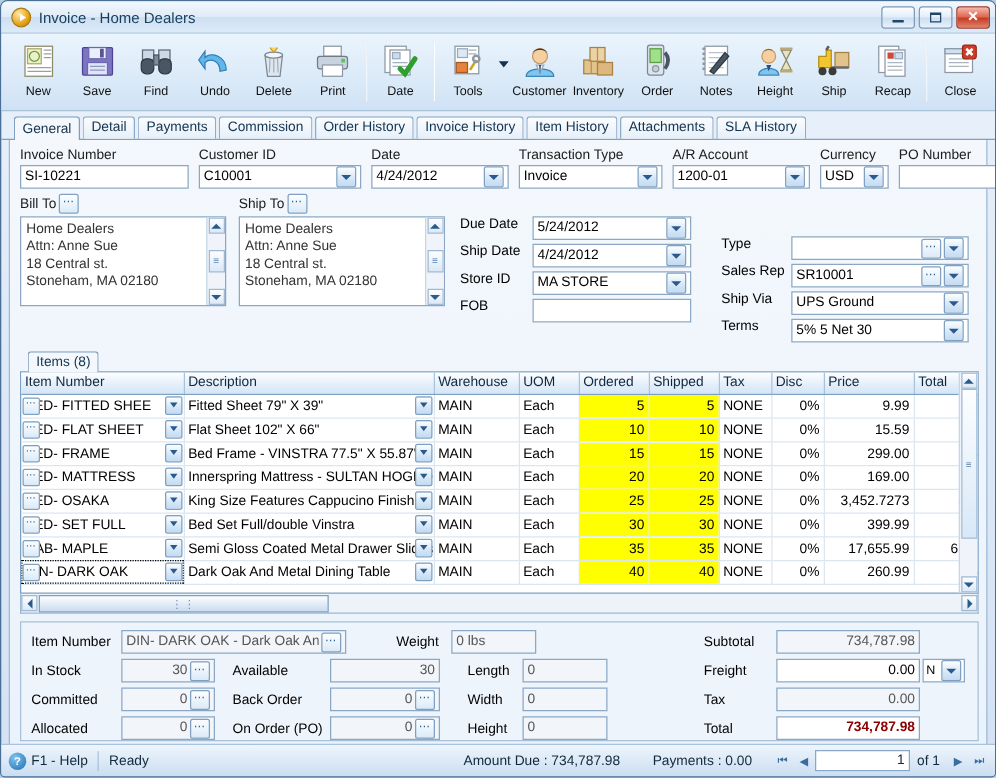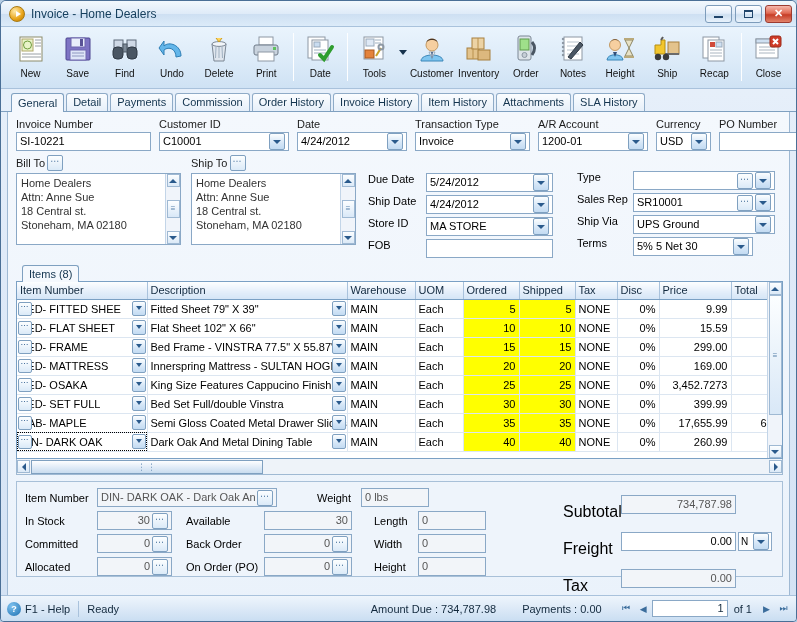--- a/index.html
+++ b/index.html
@@ -225,21 +225,21 @@
   
   .detail {
     margin-top:6px; border:1px solid #a8c0d8; background:#eef4fb;
     height:96px; padding:6px 8px; position:relative;
   }
   .drow { display:flex; align-items:center; margin-bottom:4px; }
   .dlabel { width:72px; font-size:11px; }
   .dlabel.w2 { width:78px; }
   .totals { position:absolute; right:10px; top:6px; }
   .trow { display:flex; align-items:center; margin-bottom:4px; }
-  .trow .tl { width:58px; font-size:16px;margin-top:15px; }
+  .trow .tl { width:58px; font-size:11px; }
   .totalval { color:#8b0000; font-weight:bold; }
 
   
   .status {
     position:absolute; left:0; bottom:0; width:797px; height:26px;
     background: linear-gradient(180deg,#eef5fc, #d9e7f6 60%, #cadef2);
     border-top:1px solid #a9c2dc;
     display:flex; align-items:center; padding:0 6px; font-size:11px; color:#12293d;
   }
   .sdiv { width:1px; height:16px; background:#a9c2dc; margin:0 8px; }
@@ -649,21 +649,21 @@
           </div>
         </div>
         <div class="frow">
           <span class="lb">FOB</span>
           <div class="fld" style="width:127px">
             <span class="val"></span>
           </div>
         </div>
       </div>
 
-      <div class="midform" style="margin-top:16px;">
+      <div class="midform" style="margin-top:34px;">
         <div class="frow">
           <span class="lb" style="width:56px">Type</span>
           <div class="fld" style="width:142px">
             <span class="val"></span>
             <span class="dotbtn">⋯</span>
             <span class="ddbtn"></span>
           </div>
         </div>
         <div class="frow">
           <span class="lb" style="width:56px">Sales Rep</span>
@@ -675,21 +675,21 @@
         </div>
         <div class="frow">
           <span class="lb" style="width:56px">Ship Via</span>
           <div class="fld" style="width:142px">
             <span class="val">UPS Ground</span>
             <span class="ddbtn"></span>
           </div>
         </div>
         <div class="frow">
           <span class="lb" style="width:56px">Terms</span>
-          <div class="fld" style="width:120px">
+          <div class="fld" style="width:142px">
             <span class="val">5% 5 Net 30</span>
             <span class="ddbtn"></span>
           </div>
         </div>
       </div>
     </div>
 
     <div class="itemtab">
       <div class="tab active">Items (8)</div>
     </div>

